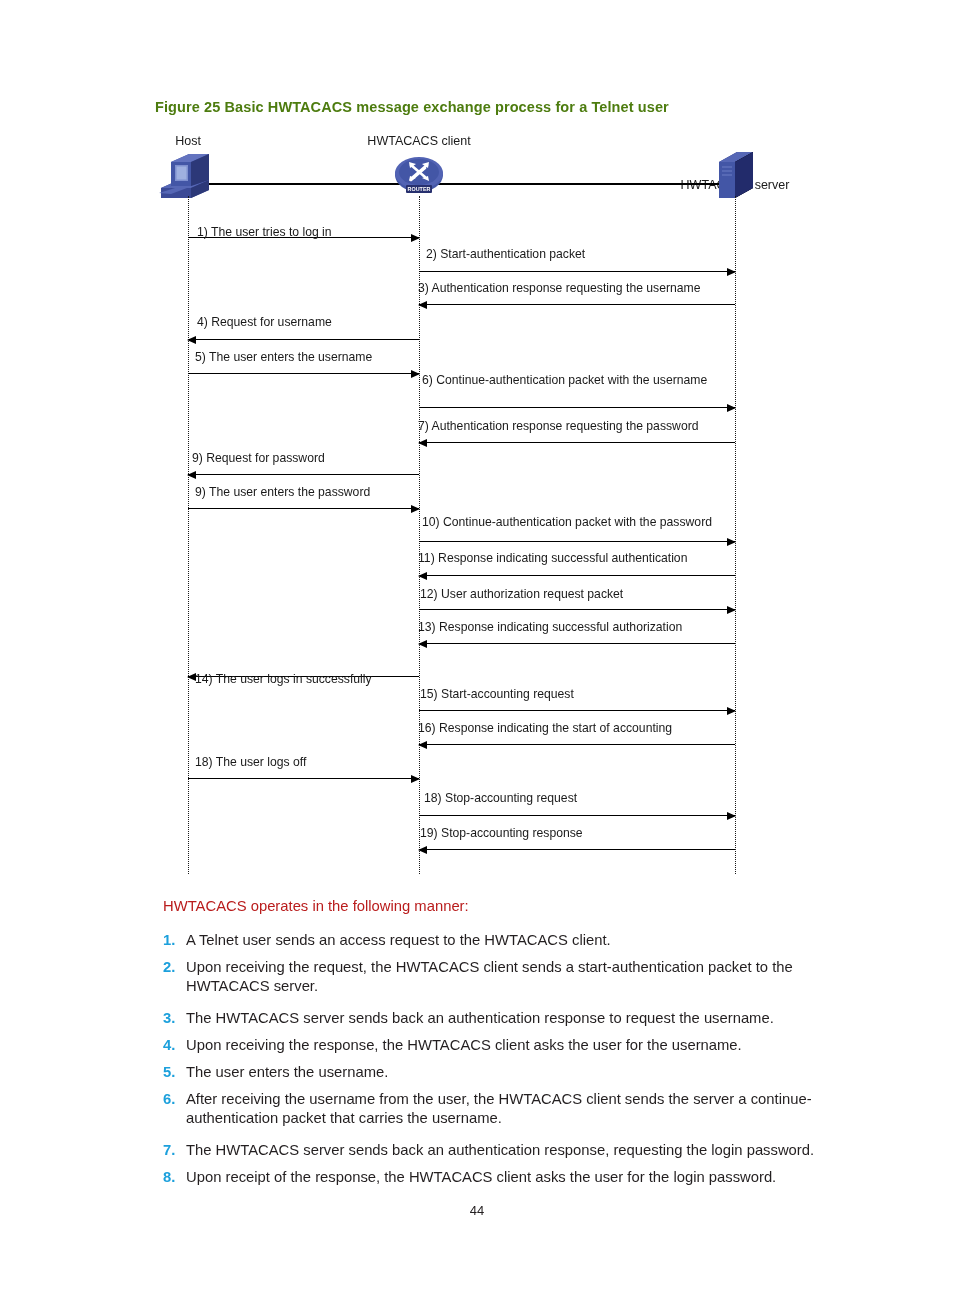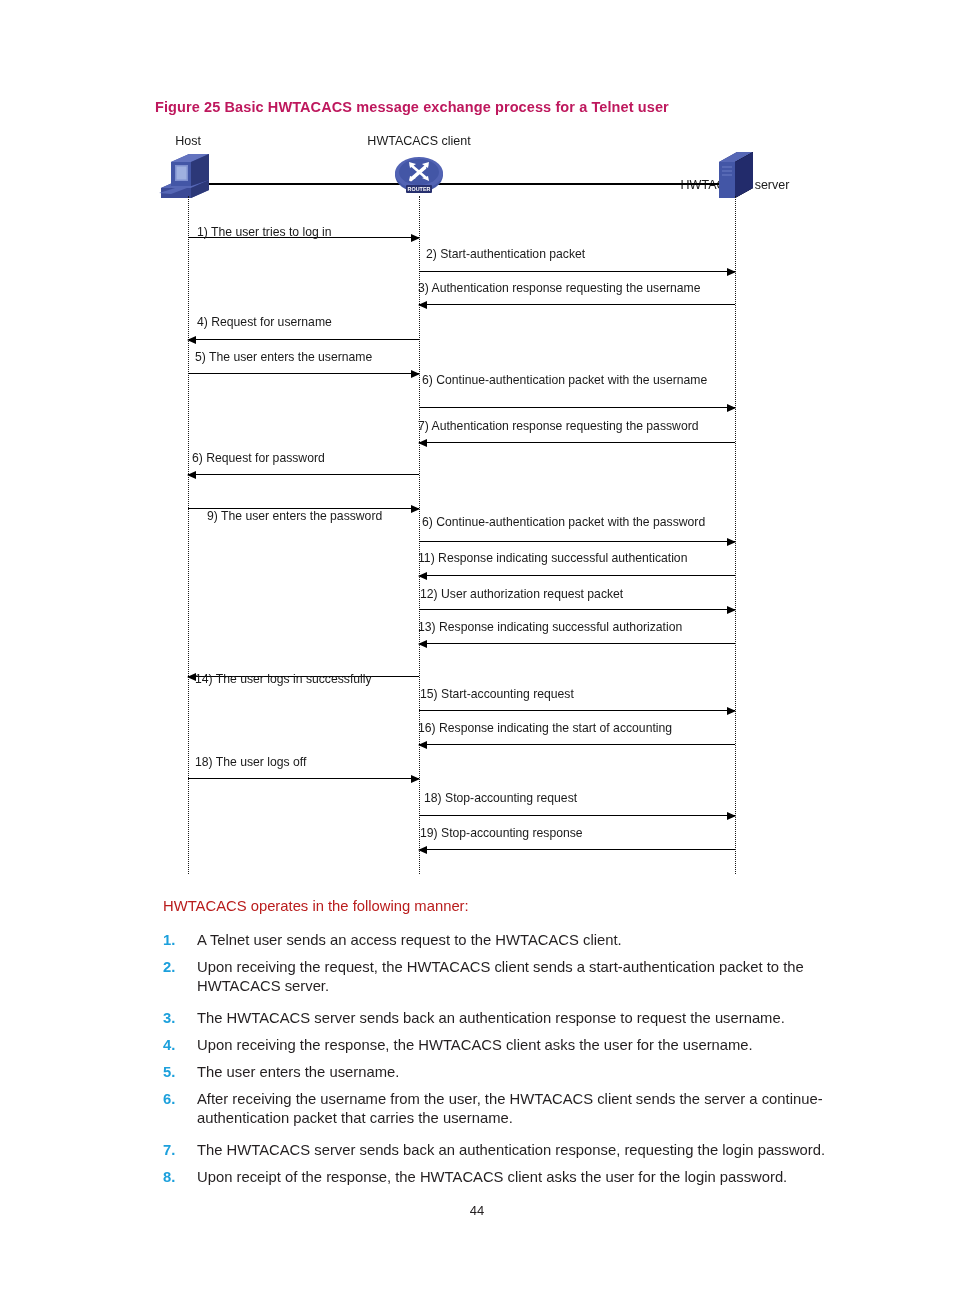--- a/index.html
+++ b/index.html
@@ -16,21 +16,21 @@
     overflow: hidden;
   }
 
   
   #figure-title {
     position: absolute;
     left: 155px;
     top: 99px;
     font-size: 14.5px;
     font-weight: bold;
-    color: #be185d;
+    color: #4d7c0f;
     letter-spacing: 0.1px;
     white-space: nowrap;
   }
 
   
   #diagram {
     position: absolute;
     left: 0;
     top: 0;
     width: 954px;
@@ -119,21 +119,21 @@
   .step .num {
     position: absolute;
     left: 0;
     top: 0;
     width: 30px;
     font-weight: bold;
     color: #1ca0dc;
   }
   .step .txt {
     display: block;
-    margin-left: 34px;
+    margin-left: 23px;
   }
 
   #page-number {
     position: absolute;
     left: 0;
     top: 1203px;
     width: 954px;
     text-align: center;
     font-size: 13px;
     color: #231f20;
@@ -245,31 +245,31 @@
   <div class="msg-label" style="left:422px; top:373px;">6) Continue-authentication packet with the username</div>
 
   <div class="msg to-left" style="left:419px; top:442px; width:316px;">
       <i class="head"></i>
     </div>
   <div class="msg-label" style="left:418px; top:419px;">7) Authentication response requesting the password</div>
 
   <div class="msg to-left" style="left:188px; top:474px; width:231px;">
       <i class="head"></i>
     </div>
-  <div class="msg-label" style="left:192px; top:451px;">6) Request for password</div>
+  <div class="msg-label" style="left:192px; top:451px;">9) Request for password</div>
 
   <div class="msg to-right" style="left:188px; top:508px; width:231px;">
       <i class="head"></i>
     </div>
-  <div class="msg-label" style="left:207px; top:485px;margin-top:24px;">9) The user enters the password</div>
+  <div class="msg-label" style="left:195px; top:485px;">9) The user enters the password</div>
 
   <div class="msg to-right" style="left:419px; top:541px; width:316px;">
       <i class="head"></i>
     </div>
-  <div class="msg-label" style="left:422px; top:515px;">6) Continue-authentication packet with the password</div>
+  <div class="msg-label" style="left:422px; top:515px;">10) Continue-authentication packet with the password</div>
 
   <div class="msg to-left" style="left:419px; top:575px; width:316px;">
       <i class="head"></i>
     </div>
   <div class="msg-label" style="left:418px; top:551px;">11) Response indicating successful authentication</div>
 
   <div class="msg to-right" style="left:419px; top:609px; width:316px;">
       <i class="head"></i>
     </div>
   <div class="msg-label" style="left:420px; top:587px;">12) User authorization request packet</div>

